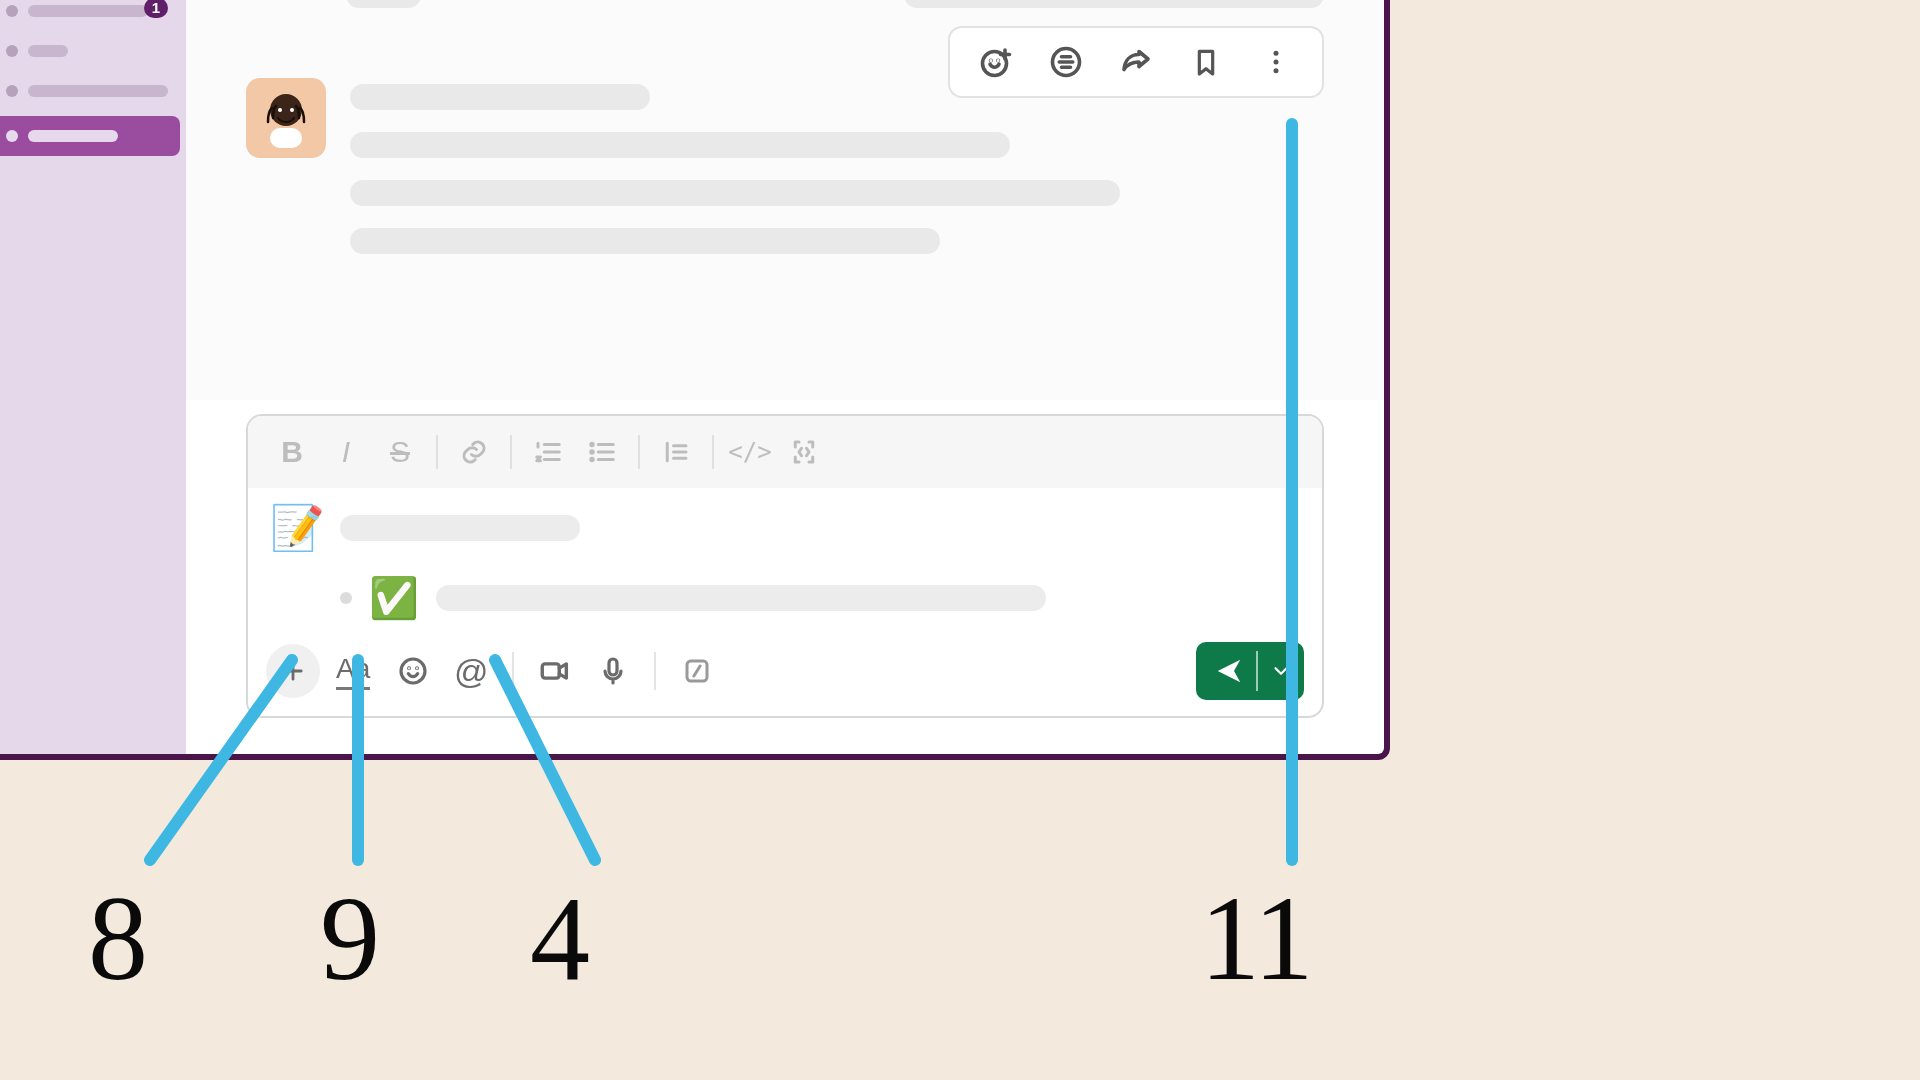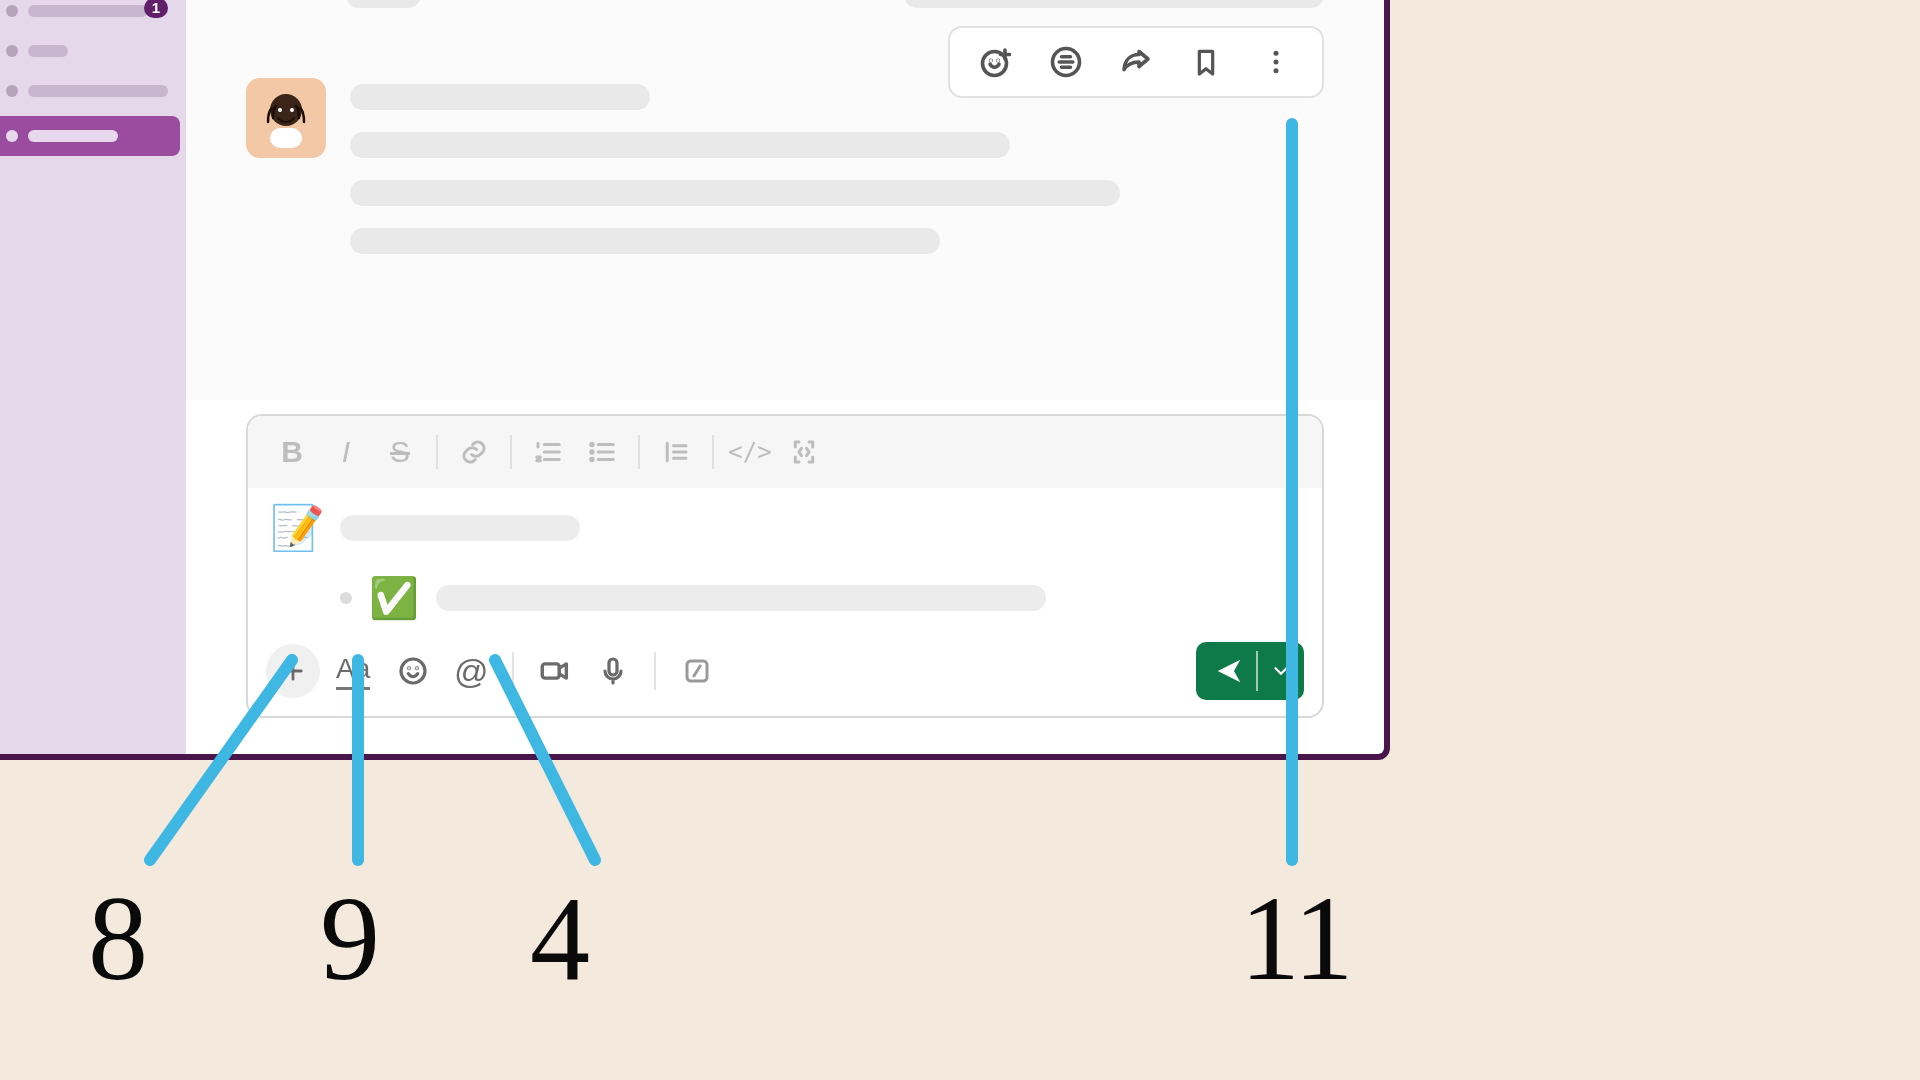--- a/index.html
+++ b/index.html
@@ -373,13 +373,13 @@
     <line x1="292" y1="660" x2="150" y2="860"></line>
     <line x1="358" y1="660" x2="358" y2="860"></line>
     <line x1="495" y1="660" x2="595" y2="860"></line>
     <line x1="1292" y1="124" x2="1292" y2="860"></line>
   </g>
 </svg>
 
 <div class="callout-num" style="left:88px;top:870px">8</div>
 <div class="callout-num" style="left:320px;top:870px">9</div>
 <div class="callout-num" style="left:530px;top:870px">4</div>
-<div class="callout-num" style="left:1240px;top:870px">11</div>
+<div class="callout-num" style="left:1200px;top:870px">11</div>
 
 </body></html>

